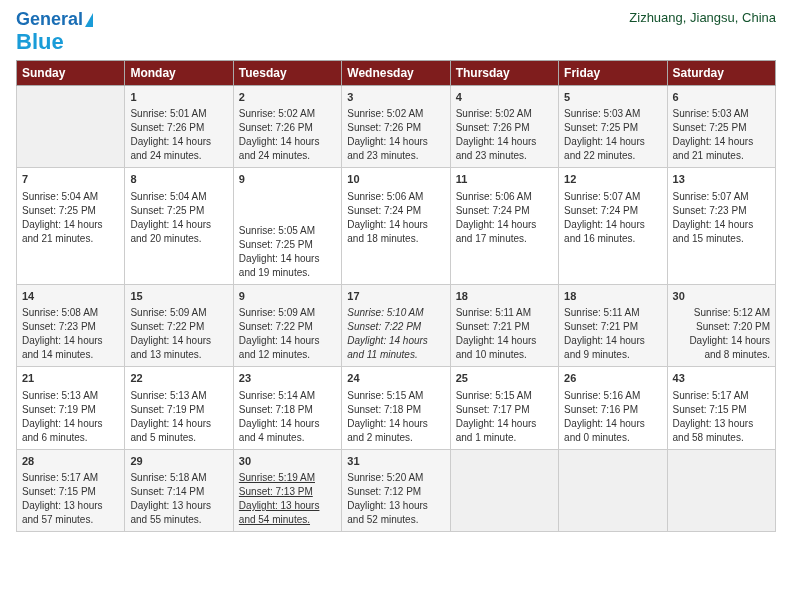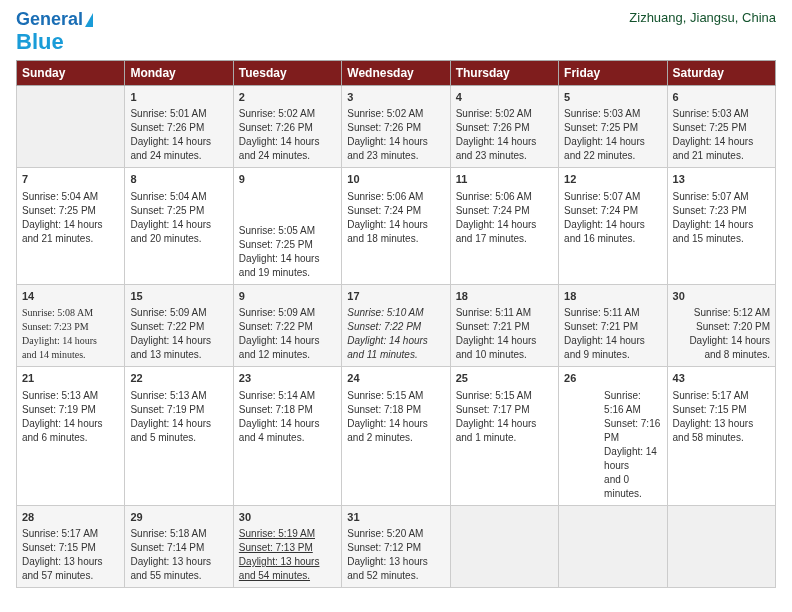--- a/index.html
+++ b/index.html
@@ -221,21 +221,21 @@
             <div class="day-num">13</div>
             <div class="day-info" style="white-space: pre-line;">Sunrise: 5:07 AM
 Sunset: 7:23 PM
 Daylight: 14 hours
 and 15 minutes.</div>
           </td>
         </tr>
         <tr>
           <td>
             <div class="day-num">14</div>
-            <div class="day-info" style="white-space: pre-line; font-family: Liberation Serif, serif;">Sunrise: 5:08 AM
+            <div class="day-info" style="white-space: pre-line;">Sunrise: 5:08 AM
 Sunset: 7:23 PM
 Daylight: 14 hours
 and 14 minutes.</div>
           </td>
           <td>
             <div class="day-num">15</div>
             <div class="day-info" style="white-space: pre-line;">Sunrise: 5:09 AM
 Sunset: 7:22 PM
 Daylight: 14 hours
 and 13 minutes.</div>
@@ -307,21 +307,21 @@
           </td>
           <td>
             <div class="day-num">25</div>
             <div class="day-info" style="white-space: pre-line;">Sunrise: 5:15 AM
 Sunset: 7:17 PM
 Daylight: 14 hours
 and 1 minute.</div>
           </td>
           <td>
             <div class="day-num">26</div>
-            <div class="day-info" style="white-space: pre-line; margin-left: 40px;">Sunrise: 5:16 AM
+            <div class="day-info" style="white-space: pre-line;">Sunrise: 5:16 AM
 Sunset: 7:16 PM
 Daylight: 14 hours
 and 0 minutes.</div>
           </td>
           <td>
             <div class="day-num">43</div>
             <div class="day-info" style="white-space: pre-line;">Sunrise: 5:17 AM
 Sunset: 7:15 PM
 Daylight: 13 hours
 and 58 minutes.</div>

